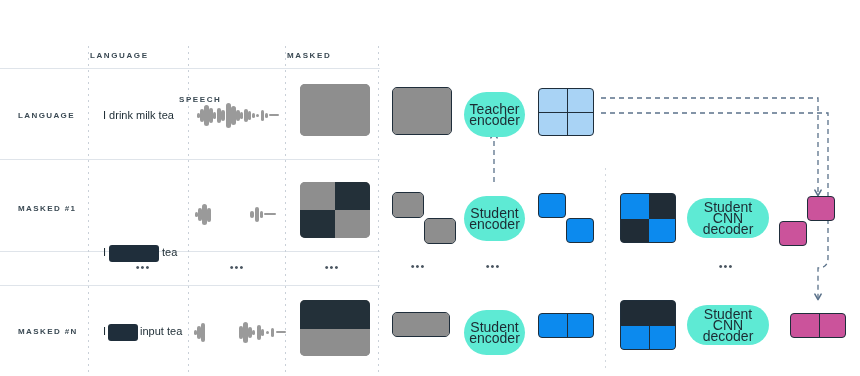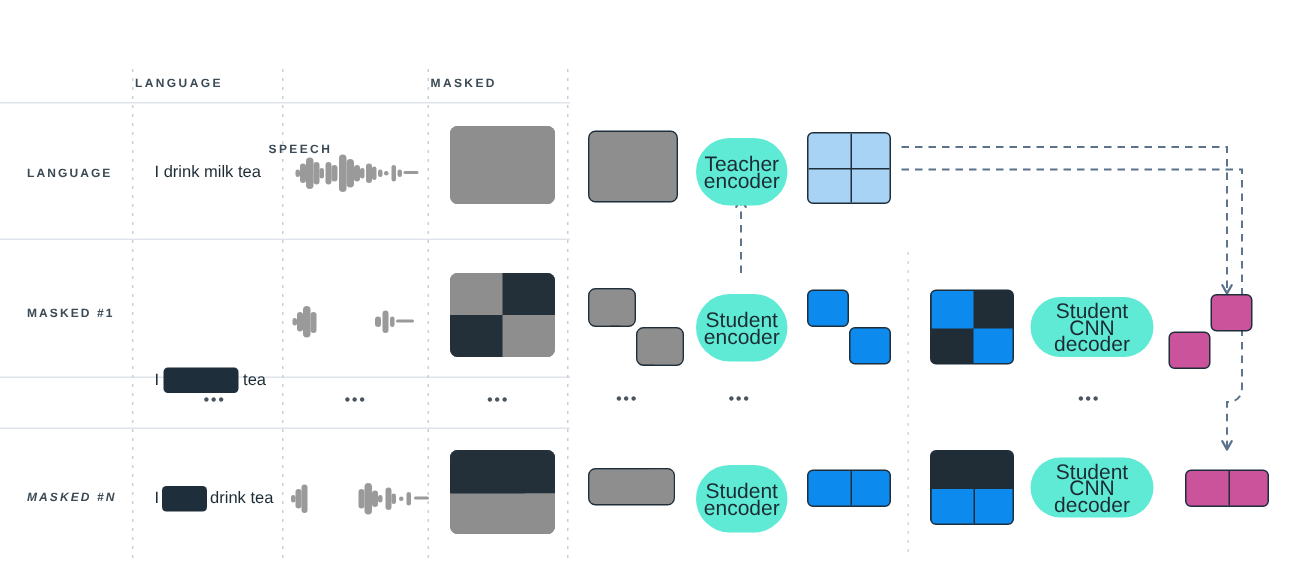--- a/index.html
+++ b/index.html
@@ -103,32 +103,32 @@
   <div class="vdot" style="left:285px;"></div>
   <div class="vdot" style="left:378px;"></div>
   <div class="vdot-mid" style="left:605px;"></div>
 
   <div class="col-head" style="left:90px;  width:97px;">LANGUAGE</div>
   <div class="col-head" style="left:179px; width:94px;margin-top:44px;">SPEECH</div>
   <div class="col-head" style="left:287px; width:90px;">MASKED</div>
 
   <div class="row-label" style="top:111px;">LANGUAGE</div>
   <div class="row-label" style="top:204px;">MASKED #1</div>
-  <div class="row-label" style="top:327px;font-style:italic;">MASKED #N</div>
+  <div class="row-label" style="top:327px;">MASKED #N</div>
 
   <div class="lang-cell" style="left:103px; top:108px;">
     <span>I drink milk tea</span>
   </div>
 
   <div class="lang-cell" style="left:103px; top:206px;margin-top:39px;">
     <span>I</span><span class="mask-box" style="width:50px;height:17px;margin:0 3px;"></span><span>tea</span>
   </div>
 
   <div class="lang-cell" style="left:103px; top:324px;">
-    <span>I</span><span class="mask-box" style="width:30px;height:17px;margin:0 2px;"></span><span>drink tea</span>
+    <span>I</span><span class="mask-box" style="width:30px;height:17px;margin:0 2px;"></span><span>input tea</span>
   </div>
 
   <div class="dots" style="left:103px; top:262px; width:80px;">•••</div>
   <div class="dots" style="left:200px; top:262px; width:74px;">•••</div>
   <div class="dots" style="left:296px; top:262px; width:72px;">•••</div>
 
   <svg class="overlay" width="860" height="376">
     <defs>
       <marker id="arrHead" markerWidth="7" markerHeight="7" refX="5.5" refY="3" orient="auto">
         <path d="M1,0.6 L5.2,3 L1,5.4" fill="none" stroke="#5b728a" stroke-width="1.2" stroke-linecap="round" stroke-linejoin="round"></path>

